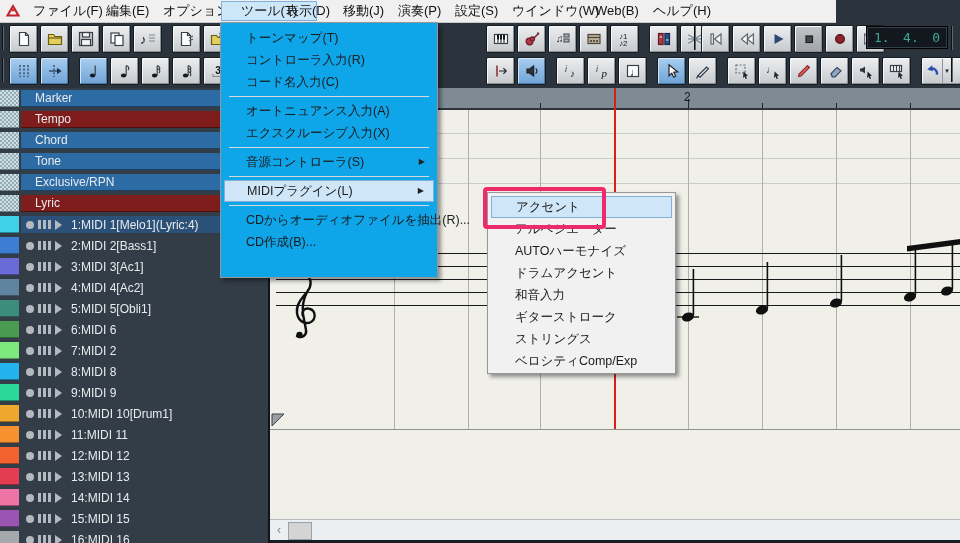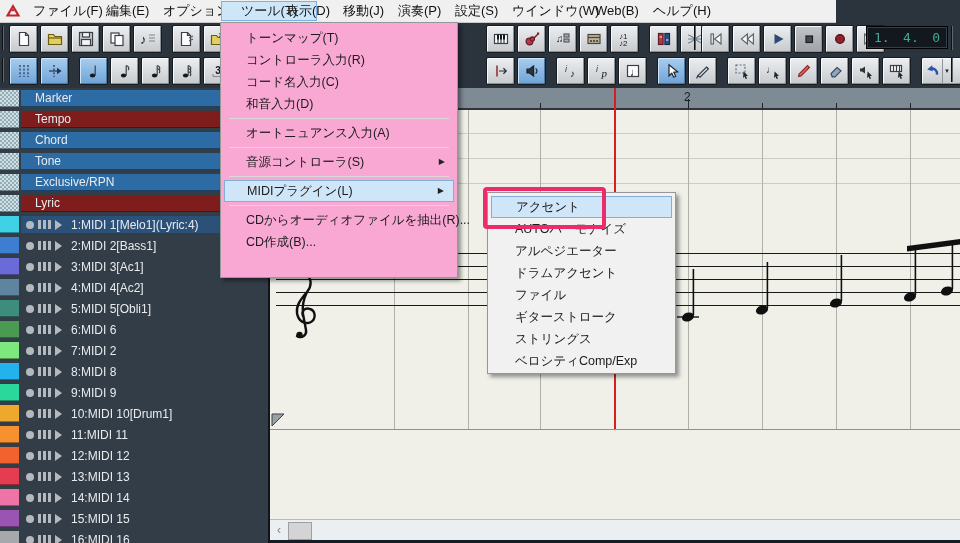--- a/index.html
+++ b/index.html
@@ -55,21 +55,21 @@
   .gridh{position:absolute;left:0;width:690px;height:1px;background:#cacec4;}
   .staffline{position:absolute;left:6px;width:684px;height:1px;background:#17191b;}
   .playhead{position:absolute;top:0;width:2px;height:341px;background:#d81f1f;}
   .boundary{position:absolute;left:0;top:341px;width:690px;height:1px;background:#8f938b;}
   .notes-svg{position:absolute;left:0;top:0;pointer-events:none;}
   .hscroll{position:absolute;left:0;top:431px;width:690px;height:21px;background:#ecefF1;border-top:1px solid #b6babd;box-sizing:border-box;display:flex;}
   .harrow{width:18px;height:20px;display:flex;align-items:center;justify-content:center;color:#7e8488;font-size:12px;}
   .hthumb{width:22px;height:16px;margin-top:2px;background:#d4d4d4;border:1px solid #9aa0a4;}
   .bottomedge{position:absolute;left:270px;top:540px;width:690px;height:3px;background:#171d24;}
   
-  .menupop{position:absolute;left:220px;top:22px;width:238px;height:256px;background:#f9a8d4;border:1px solid #979797;
+  .menupop{position:absolute;left:220px;top:22px;width:218px;height:256px;background:#0ea5e9;border:1px solid #979797;
            box-shadow:3px 3px 4px rgba(0,0,0,.4);z-index:40;font-size:12.5px;color:#1c1c1c;padding:4px 2px;box-sizing:border-box;}
   .mitem{height:22px;line-height:22px;padding-left:22px;margin:0 1px;position:relative;white-space:nowrap;}
   .mitem.hl{background:#cfe5f8;border:1px solid #84aed6;height:20px;line-height:20px;}
   .msep{height:1px;background:#d9d9d9;margin:3px 6px;}
   .marrow{position:absolute;right:9px;top:0;font-size:8px;color:#222;}
   .submenu{position:absolute;left:487px;top:192px;width:189px;height:182px;background:#f1f1f1;border:1px solid #979797;
            box-shadow:3px 3px 4px rgba(0,0,0,.4);z-index:41;font-size:12.5px;color:#1c1c1c;padding:3px 2px;box-sizing:border-box;}
   .sitem{height:22px;line-height:22px;padding-left:24px;margin:0 1px;white-space:nowrap;}
   .sitem.hl{background:#cfe5f8;border:1px solid #84aed6;height:20px;line-height:20px;}
   .annot{position:absolute;left:483px;top:187px;width:115px;height:34px;border:4px solid #ee2b6a;border-radius:4px;z-index:50;}
@@ -763,37 +763,37 @@
         <span class="harrow">‹</span>
         <span class="hthumb"></span>
       </div>
     </div>
   <div class="bottomedge"></div>
 
   <div class="menupop" id="toolmenu">
       <div class="mitem">トーンマップ(T)</div>
       <div class="mitem">コントローラ入力(R)</div>
       <div class="mitem">コード名入力(C)</div>
-      <div class="mitem">和音入力(D)</div>
       <div class="msep"></div>
       <div class="mitem">オートニュアンス入力(A)</div>
+      <div class="mitem">エクスクルーシブ入力(X)</div>
       <div class="msep"></div>
       <div class="mitem">音源コントローラ(S)<span class="marrow">▶</span></div>
       <div class="msep"></div>
       <div class="mitem hl">MIDIプラグイン(L)<span class="marrow">▶</span></div>
       <div class="msep"></div>
       <div class="mitem">CDからオーディオファイルを抽出(R)...</div>
       <div class="mitem">CD作成(B)...</div>
     </div>
 
   <div class="submenu" id="pluginmenu">
       <div class="sitem hl">アクセント</div>
+      <div class="sitem">アルペジエーター</div>
       <div class="sitem">AUTOハーモナイズ</div>
-      <div class="sitem">アルペジエーター</div>
       <div class="sitem">ドラムアクセント</div>
-      <div class="sitem">ファイル</div>
+      <div class="sitem">和音入力</div>
       <div class="sitem">ギターストローク</div>
       <div class="sitem">ストリングス</div>
       <div class="sitem">ベロシティComp/Exp</div>
     </div>
 
   <div class="annot" id="annot" style="border-color: rgb(238, 43, 106);"></div>
 </div>
 
 </body></html>

